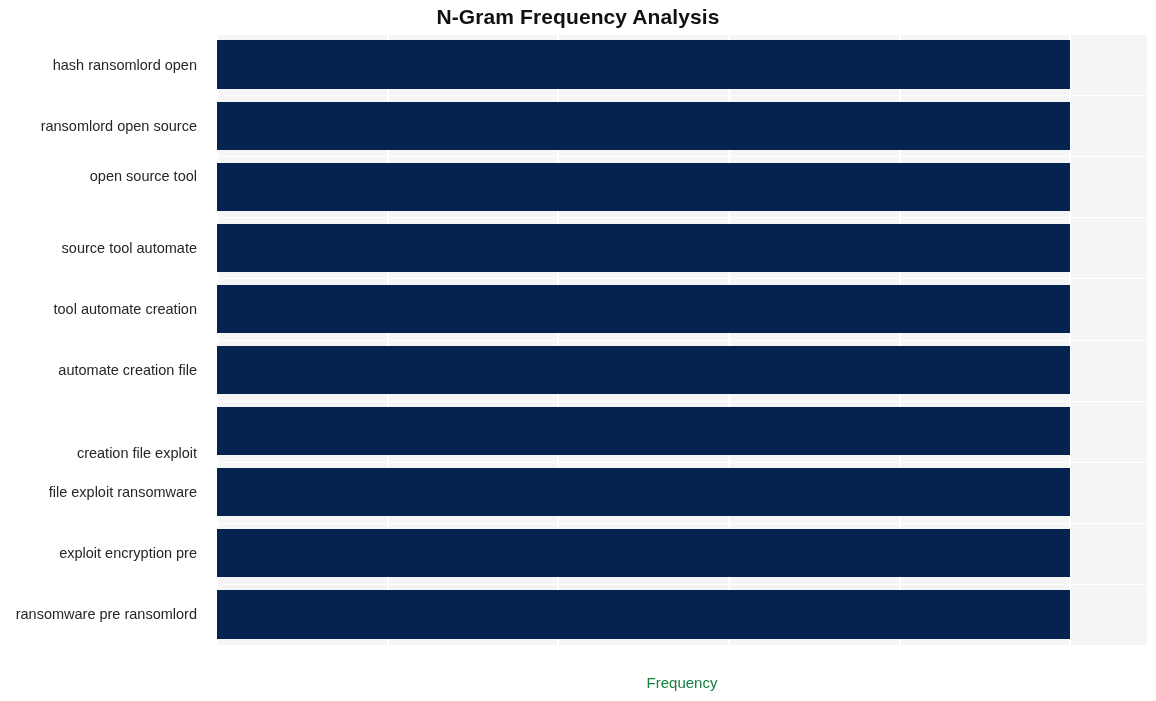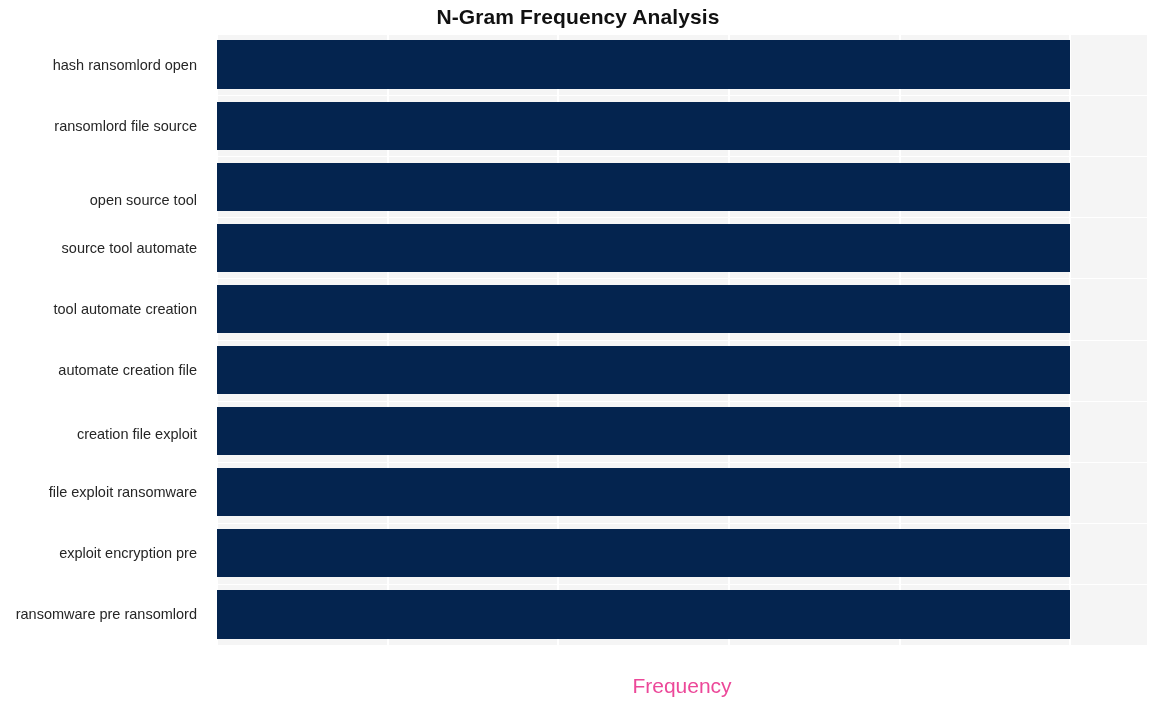--- a/index.html
+++ b/index.html
@@ -116,22 +116,22 @@
     white-space: nowrap;
   }
 
   
   .xaxis-title {
     position: absolute;
     left: 217px;
     top: 674px;
     width: 930px;
     text-align: center;
-    font-size: 21px;
-    color: #ec4899;
+    font-size: 15px;
+    color: #15803d;
   }
 </style>
 </head>
 <body>
 
 <div class="figure">
 
   <div class="chart-title">N-Gram Frequency Analysis</div>
 
   <div class="plot-area">
@@ -164,26 +164,26 @@
         <div class="bar" style="top: 311.916px; height: 48.269px; width: 853.211px; background: rgb(4, 36, 79);"></div>
         <div class="bar" style="top: 373.015px; height: 48.269px; width: 853.211px; background: rgb(4, 36, 79);"></div>
         <div class="bar" style="top: 434.115px; height: 48.269px; width: 853.211px; background: rgb(4, 36, 79);"></div>
         <div class="bar" style="top: 495.216px; height: 48.269px; width: 853.211px; background: rgb(4, 36, 79);"></div>
         <div class="bar" style="top: 556.315px; height: 48.269px; width: 853.211px; background: rgb(4, 36, 79);"></div>
       </div>
   </div>
 
   <div class="ylabels-layer">
       <div class="ytick-label" style="top: 30.55px;">hash ransomlord open</div>
-      <div class="ytick-label" style="top: 91.65px;">ransomlord file source</div>
-      <div class="ytick-label" style="top: 166px;">open source tool</div>
+      <div class="ytick-label" style="top: 91.65px;">ransomlord open source</div>
+      <div class="ytick-label" style="top: 142px;">open source tool</div>
       <div class="ytick-label" style="top: 213.85px;">source tool automate</div>
       <div class="ytick-label" style="top: 274.95px;">tool automate creation</div>
       <div class="ytick-label" style="top: 336.05px;">automate creation file</div>
-      <div class="ytick-label" style="top: 400px; margin-left: 40px;">creation file exploit</div>
+      <div class="ytick-label" style="top: 419px; margin-left: 40px;">creation file exploit</div>
       <div class="ytick-label" style="top: 458.25px;">file exploit ransomware</div>
       <div class="ytick-label" style="top: 519.35px;">exploit encryption pre</div>
       <div class="ytick-label" style="top: 580.45px;">ransomware pre ransomlord</div>
     </div>
 
 
   <div class="xaxis-title">Frequency</div>
 
 </div>
 

